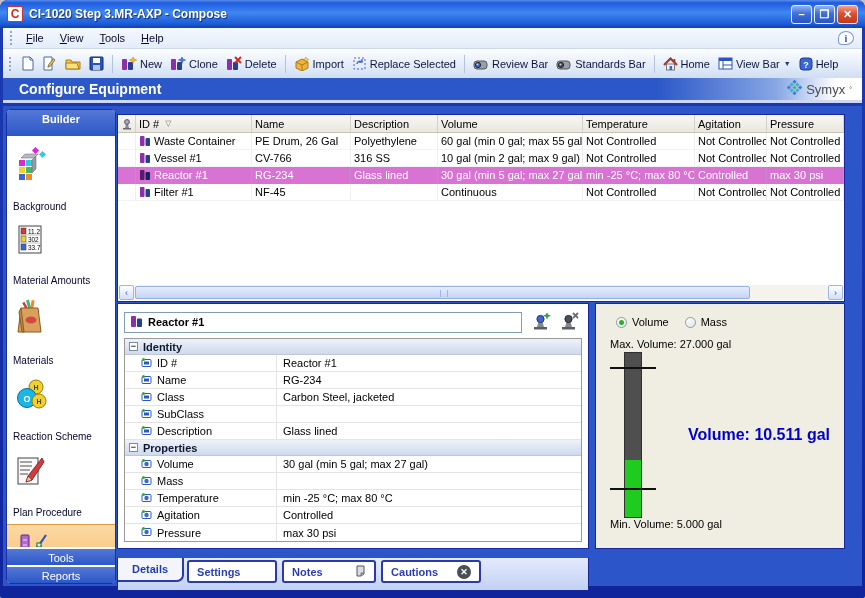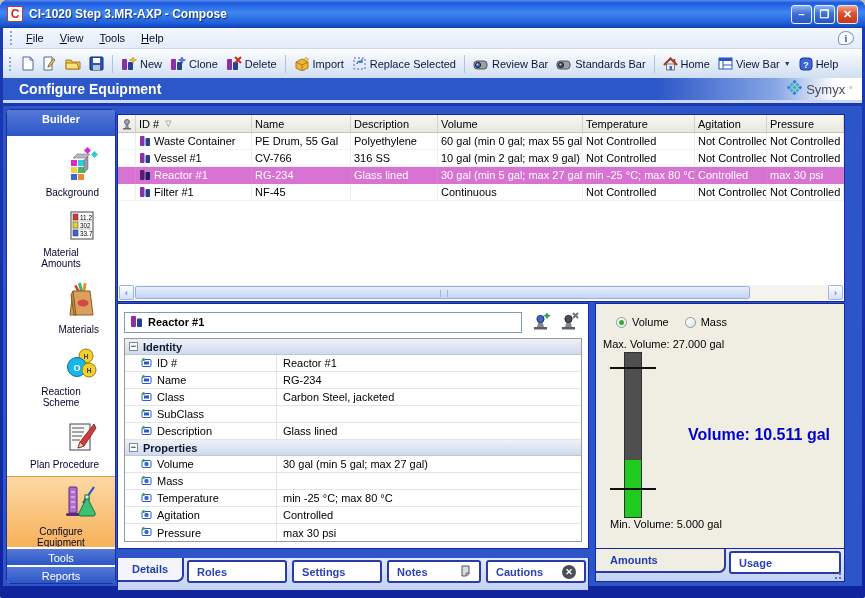--- a/index.html
+++ b/index.html
@@ -47,21 +47,21 @@
   .brand{margin-left:auto;margin-right:10px;display:flex;align-items:center;gap:4px;color:#4a4a52;font-size:13px;}
   .brand sup{font-size:7px;}
   
   .content{position:absolute;top:106px;left:3px;right:3px;bottom:12px;background:#2b55c8;}
   
   .sidebar{position:absolute;left:3px;top:3px;width:110px;bottom:2px;background:#fff;
     border:1px solid #1b2f9e;border-radius:4px;display:flex;flex-direction:column;overflow:hidden;}
   .sidebar-header{height:26px;background:linear-gradient(180deg,#5478d6,#2b57c7);color:#fff;font-weight:bold;
     text-align:center;line-height:19px;flex:none;}
   .sidebar-items{flex:1;display:flex;flex-direction:column;align-items:stretch;padding-top:4px;overflow:hidden;}
-  .sb-item{display:flex;flex-direction:column;align-items:flex-end;gap:3px;padding:6px 16px;}
+  .sb-item{display:flex;flex-direction:column;align-items:flex-start;gap:17px;padding:6px 6px;}
   .sb-item .sb-label{font-size:10px;color:#05052e;text-align:center;line-height:11px;}
   .sb-item.active{background:linear-gradient(180deg,#fcd9a4,#f6ad52);
     border-top:1px solid #e09b3e;border-bottom:1px solid #e09b3e;}
   .sb-partial{display:flex;align-items:flex-start;justify-content:center;gap:4px;padding-top:4px;}
   .drop-btn{width:17px;height:15px;background:linear-gradient(180deg,#fff,#d8e2f4);border:1px solid #7f9db9;
     border-radius:2px;font-size:7px;color:#1b2f9e;display:flex;align-items:center;justify-content:center;margin-top:8px;}
   .sidebar-footer{flex:none;}
   .sb-footer-btn{height:18px;background:linear-gradient(180deg,#5478d6,#2b57c7);color:#fff;text-align:center;
     line-height:18px;border-top:2px solid #fff;}
   
@@ -110,21 +110,21 @@
     border-right:1px solid #e4e4e4;}
   .prop-value{flex:1;display:flex;align-items:center;padding-left:6px;white-space:nowrap;overflow:hidden;}
   
   .gauge-panel{position:absolute;left:592px;top:197px;width:250px;height:246px;background:#f0eee3;
     border:1px solid #16289c;}
   .radio-row{display:flex;gap:16px;padding:12px 0 0 20px;align-items:center;}
   .radio-opt{display:flex;align-items:center;gap:5px;}
   .radio-circ{width:11px;height:11px;border-radius:50%;border:1px solid #8a9aa8;background:linear-gradient(135deg,#fff,#dfe4e8);
     position:relative;flex:none;}
   .radio-circ.on:after{content:"";position:absolute;left:2px;top:2px;width:5px;height:5px;border-radius:50%;background:#2fae2f;}
-  .gauge-max{margin:10px 0 2px 7px;}
+  .gauge-max{margin:10px 0 2px 14px;}
   .gauge-zone{position:relative;margin-left:14px;height:166px;}
   .gauge-bar{position:absolute;left:14px;top:0;bottom:0;width:18px;background:#4f4f4f;border:1px solid #303030;overflow:hidden;}
   .gauge-fill{position:absolute;left:0;right:0;bottom:0;background:#1ecb1e;}
   .gauge-line{position:absolute;left:0;width:46px;height:2px;background:#101010;}
   .gauge-value{position:absolute;left:78px;top:50%;transform:translateY(-50%);font-weight:bold;font-size:16px;color:#0000cd;}
   .gauge-min{margin:0 0 0 14px;}
   
   .tabs-left,.tabs-right{position:absolute;top:443px;height:33px;border:1px solid #16289c;border-top:none;
     background:linear-gradient(180deg,#e3eafb,#c2d1f4);display:flex;align-items:flex-start;}
   .tabs-left{left:114px;width:472px;margin-top:9px;}
@@ -445,21 +445,21 @@
 
       <div class="grid-row">
         <div class="g-cell c-icon"></div>
         <div class="g-cell c-id">
             <span><svg width="12" height="13">
                 <rect x="1" y="2" width="4.5" height="10" rx="1" fill="#8c2fa8"></rect>
                 <rect x="6.5" y="4" width="4.5" height="8" rx="1" fill="#27408e"></rect>
               </svg></span>
             <span>Waste Container</span>
           </div>
-        <div class="g-cell c-name">PE Drum, 55 Gal</div>
+        <div class="g-cell c-name">PE Drum, 26 Gal</div>
         <div class="g-cell c-desc">Polyethylene</div>
         <div class="g-cell c-vol">60 gal (min 0 gal; max 55 gal)</div>
         <div class="g-cell c-temp">Not Controlled</div>
         <div class="g-cell c-agit">Not Controlled</div>
         <div class="g-cell c-pres">Not Controlled</div>
       </div>
 
       <div class="grid-row">
         <div class="g-cell c-icon"></div>
         <div class="g-cell c-id">
@@ -686,45 +686,31 @@
         </div>
         <div class="gauge-line" style="bottom: 90%;"></div>
         <div class="gauge-line" style="bottom: 16.6667%;"></div>
         <div class="gauge-value" style="color: rgb(0, 0, 205);">Volume: 10.511 gal</div>
       </div>
       <div class="gauge-min">Min. Volume: 5.000 gal</div>
     </div>
 
     <div class="tabs-left">
       <div class="tab-active">Details</div>
-      <div class="tab-box w-roles">
-          <span>Roles</span>
-        </div>
       <div class="tab-box w-settings">
           <span>Settings</span>
         </div>
       <div class="tab-box w-notes">
         <span>Notes</span>
         <span class="tab-ic"><svg width="12" height="13">
               <path d="M3 2 h7 v8 l-3 2 h-4 z" fill="#d8dde4" stroke="#555"></path>
               <path d="M7 12 v-3 h3" fill="#aab2ba" stroke="#555" stroke-width="0.7"></path>
             </svg></span>
       </div>
       <div class="tab-box w-cautions">
         <span>Cautions</span>
         <span class="tab-ic close-circle">✕</span>
       </div>
     </div>
 
-    <div class="tabs-right">
-      <div class="tab-active">Amounts</div>
-      <div class="tab-box w-usage">
-          <span>Usage</span>
-        </div>
-      <div class="resize-grip">
-          <i></i>
-          <i></i>
-          <i></i>
-        </div>
-    </div>
 
   </div>
 </div>
 
 </body></html>

